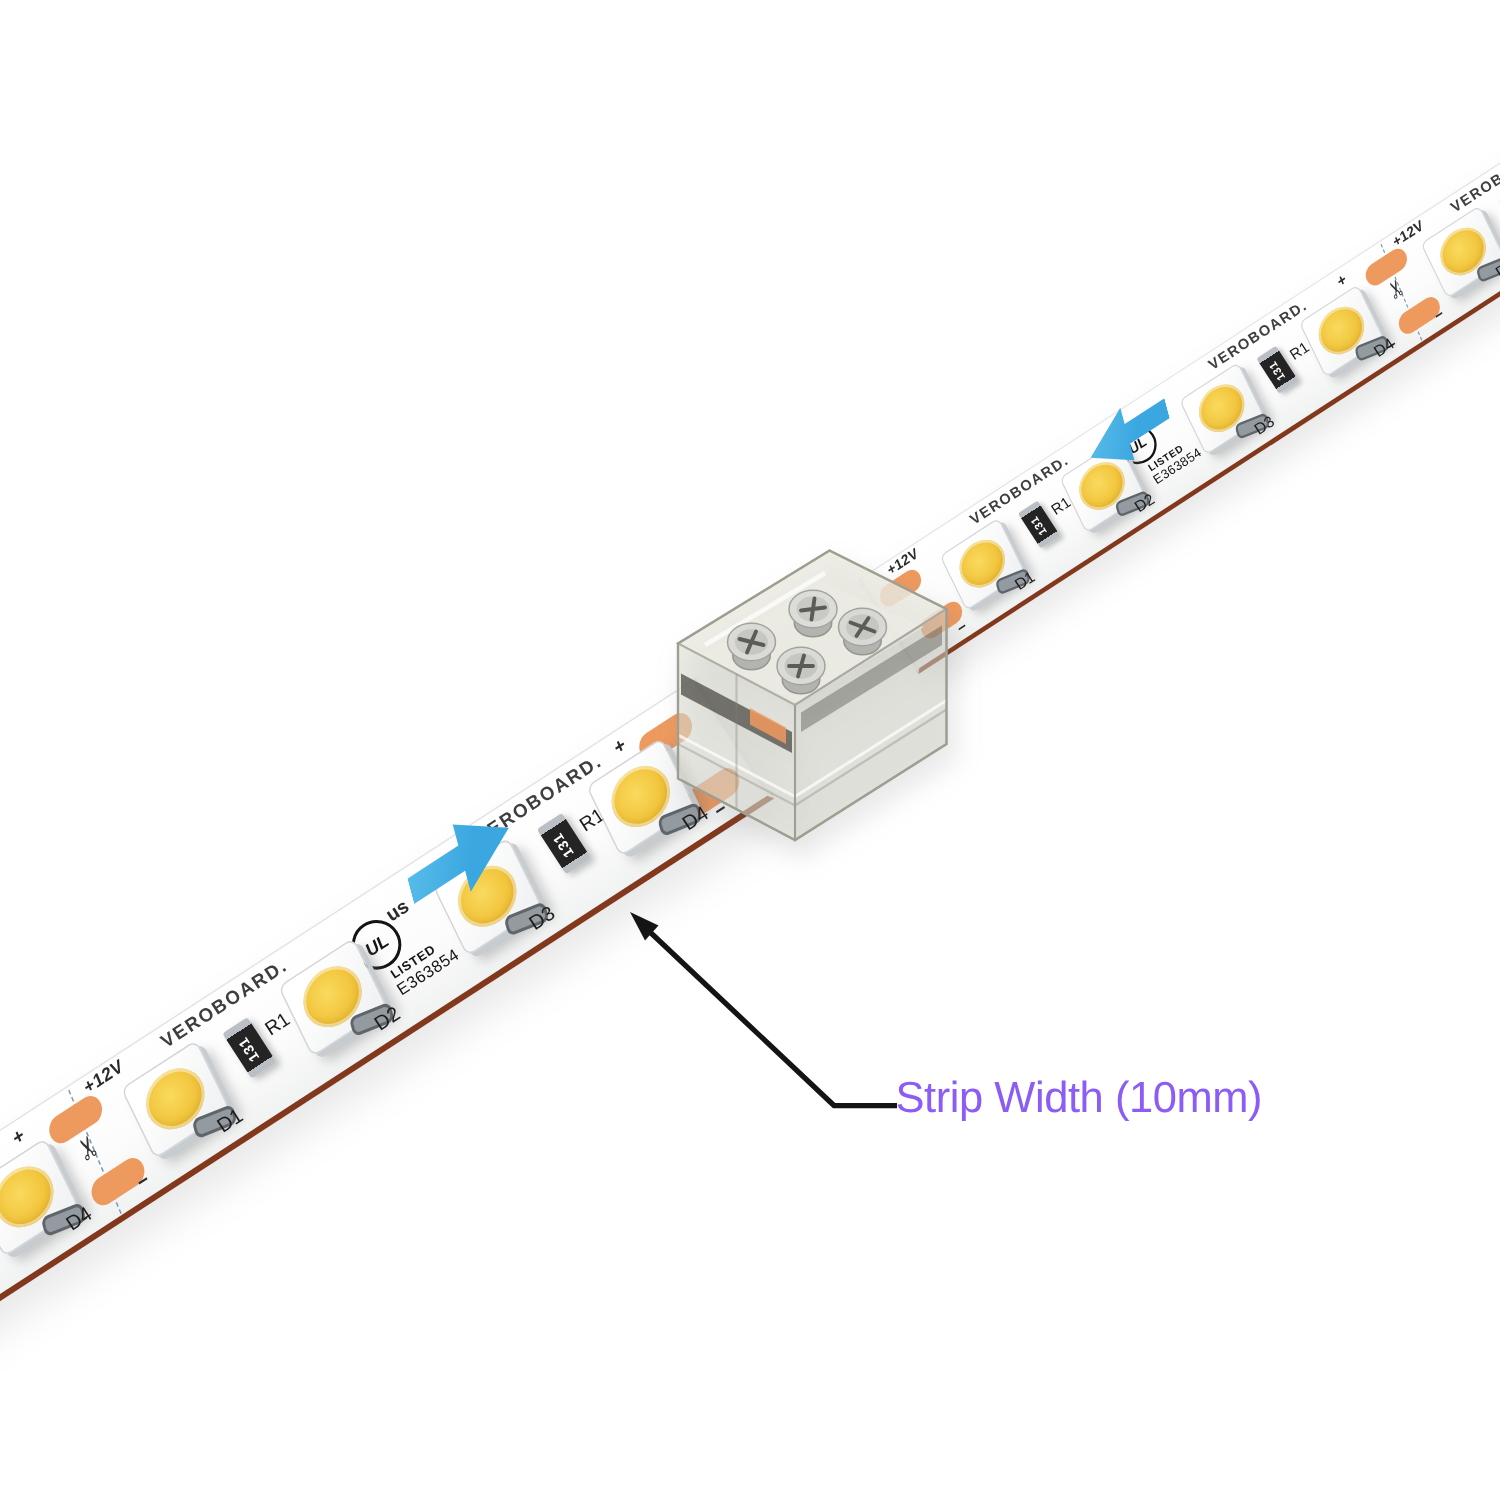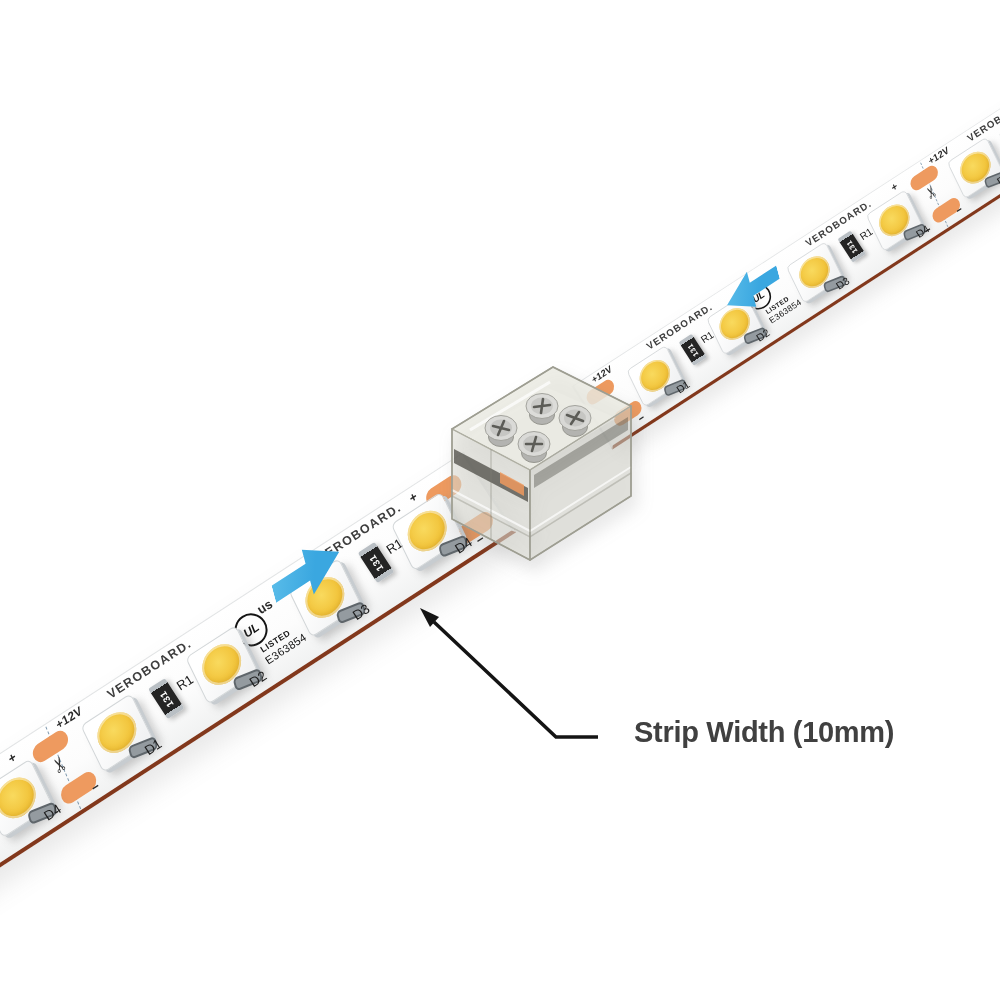--- a/index.html
+++ b/index.html
@@ -65,22 +65,22 @@
   
   .arrow{position:absolute;width:78px;height:46px;z-index:5;
          background:linear-gradient(115deg,#5cbeea 0%,var(--arrow) 60%);
          transform:skewX(-18deg);}
   .arrow.right{clip-path:polygon(0 32%,52% 32%,52% 2%,100% 50%,52% 98%,52% 68%,0 68%);}
   .arrow.left{clip-path:polygon(100% 32%,48% 32%,48% 2%,0 50%,48% 98%,48% 68%,100% 68%);}
 
   
   .connector{position:absolute;left:430px;top:350px;filter:drop-shadow(5px 10px 8px rgba(110,110,110,0.28));}
   .callout-arrow{position:absolute;left:408px;top:602px;}
-  .callout-label{position:absolute;left:634px;top:716px;font-size:29px;font-weight:700;
-                 color:#404040;letter-spacing:-0.3px;white-space:nowrap;}
+  .callout-label{position:absolute;left:597px;top:716px;font-size:29px;font-weight:400;
+                 color:#8b5cf6;letter-spacing:-0.3px;white-space:nowrap;}
 </style>
 </head>
 <body>
 
 <div class="canvas">
 
   <div class="strip strip-lower" id="strip-lower">
       <div class="led" style="left:206px">
         <div class="led-top">
           <div class="led-dome"></div>

